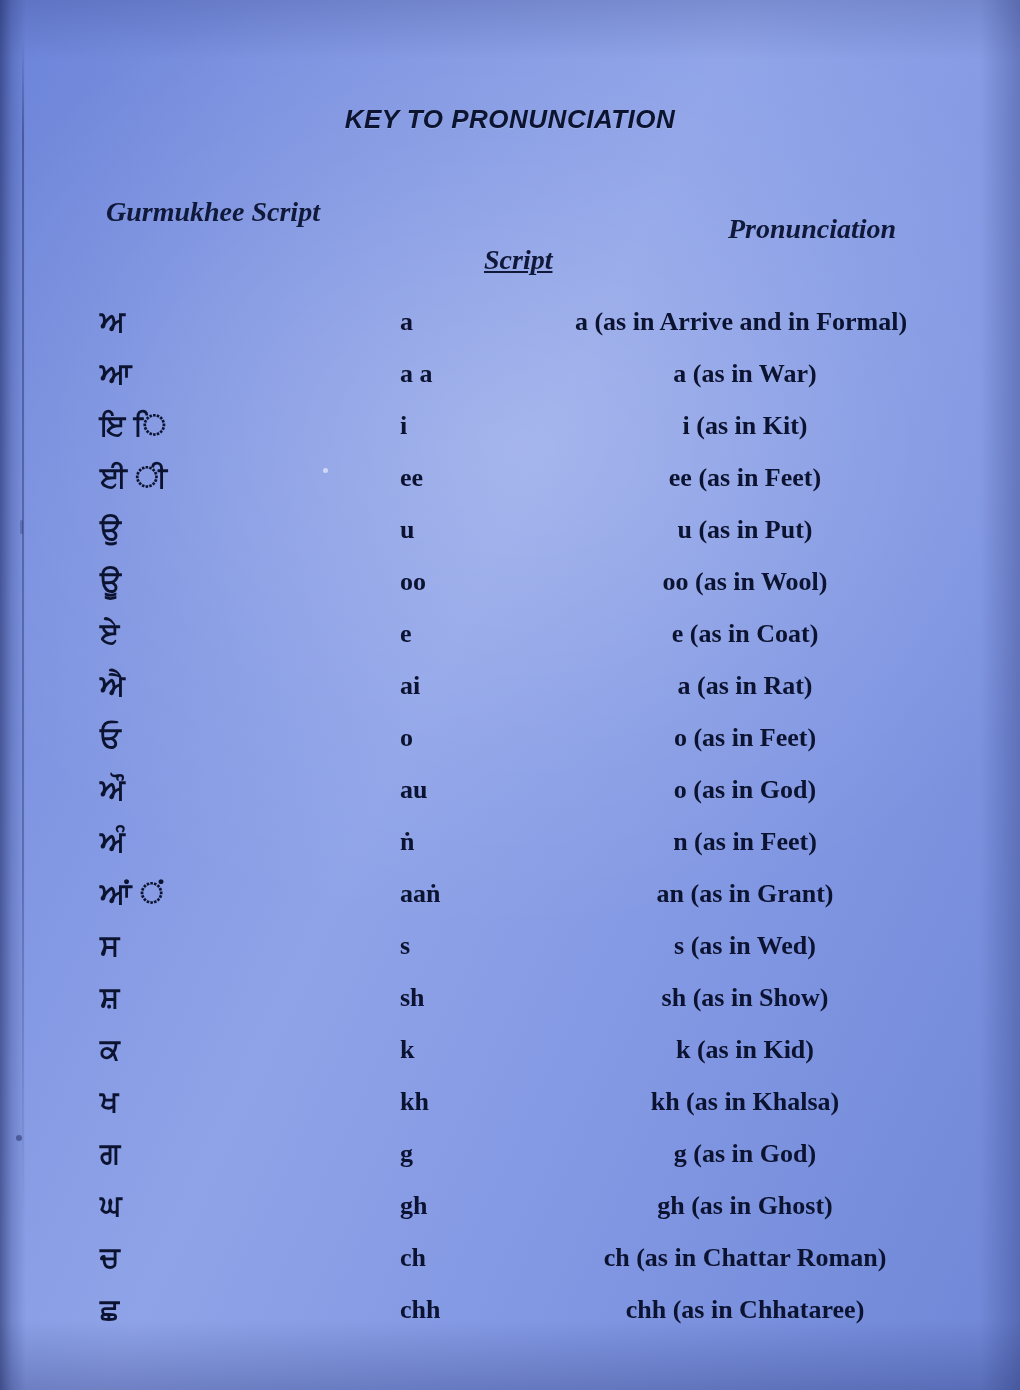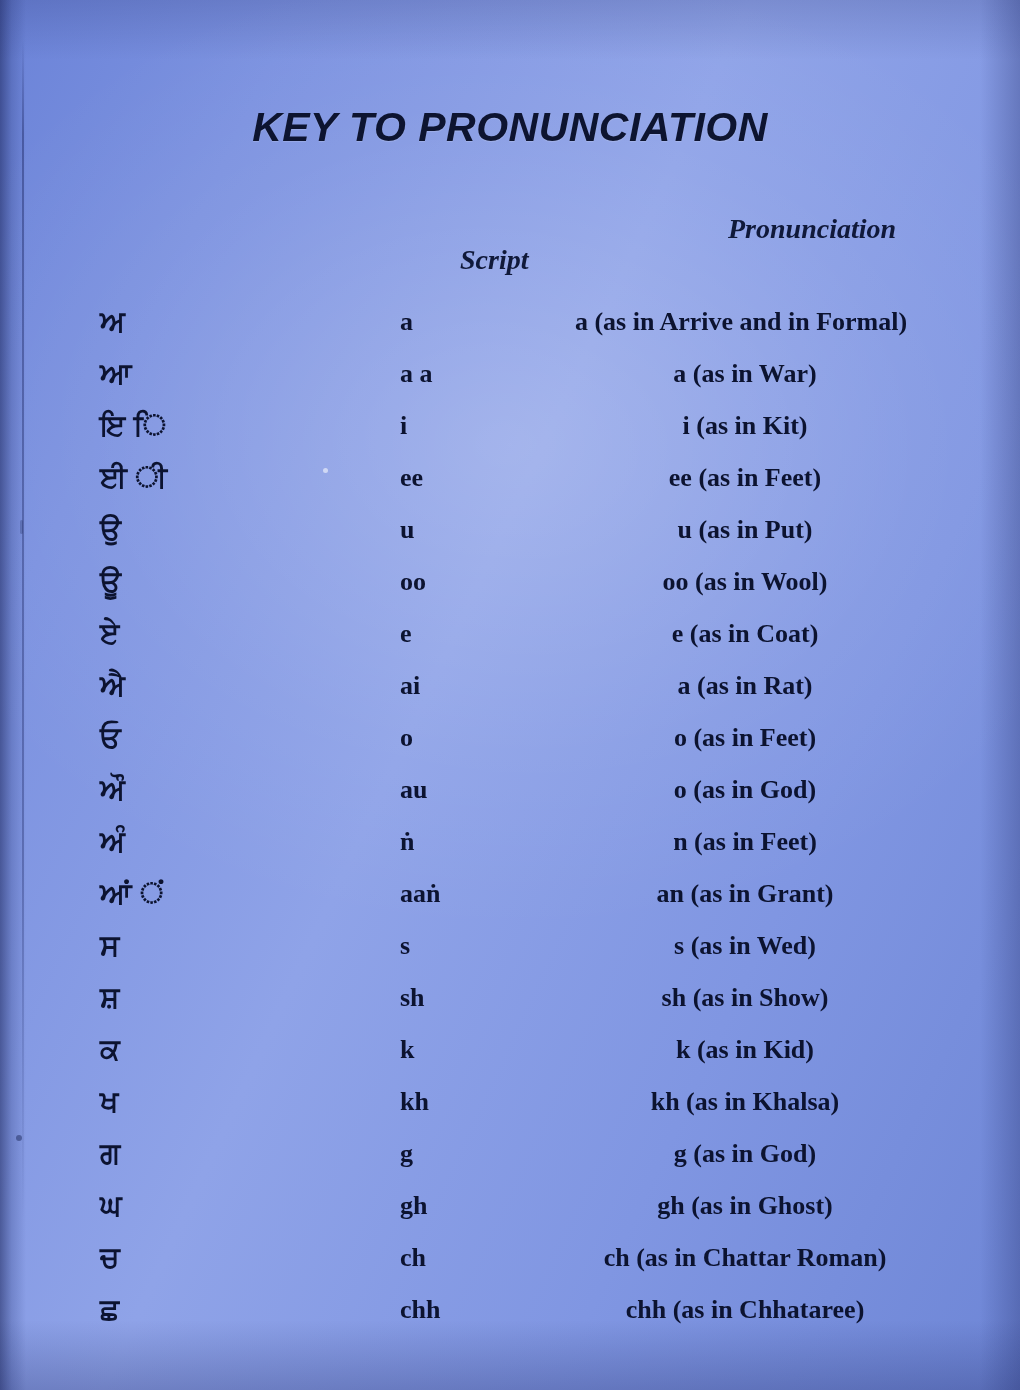--- a/index.html
+++ b/index.html
@@ -71,21 +71,21 @@
 
   .title {
     position: absolute;
     top: 104px;
     left: 0;
     width: 1020px;
     text-align: center;
     font-family: "Liberation Sans", sans-serif;
     font-style: italic;
     font-weight: bold;
-    font-size: 41px;
+    font-size: 26px;
     letter-spacing: 0.5px;
     color: #0d1430;
     text-shadow: 0 1px 1px rgba(255,255,255,0.18);
   }
 
   .headers {
     position: absolute;
     top: 196px;
     left: 100px;
     width: 860px;
@@ -94,21 +94,21 @@
   .hdr {
     position: absolute;
     font-style: italic;
     font-weight: bold;
     font-size: 28px;
     color: #10193a;
     white-space: nowrap;
   }
   .hdr-gurmukhee { left: 6px;  top: 0px; }
   .hdr-roman     { left: 295px; top: 0px; }
-  .hdr-roman2    { left: 360px; top: 48px; }
+  .hdr-roman2    { left: 384px; top: 48px; text-decoration: underline; }
   .hdr-pron      { left: 628px; top: 17px; }
 
   table.rows {
     position: absolute;
     top: 296px;
     left: 100px;
     width: 830px;
     border-collapse: collapse;
   }
   table.rows td {
@@ -157,20 +157,21 @@
 
   <div class="speck" style="left:16px; top:1135px; width:6px; height:6px;"></div>
   <div class="speck" style="left:20px; top:520px; width:3px; height:14px; border-radius:2px; background:rgba(20,30,80,0.25);"></div>
   <div class="speck" style="left:323px; top:468px; width:5px; height:5px; background:rgba(255,255,255,0.55);"></div>
 
   <div class="content">
 
     <div class="title">KEY TO PRONUNCIATION</div>
 
     <div class="headers">
+      <div class="hdr hdr-gurmukhee">Gurmukhee Script</div>
       <div class="hdr hdr-roman2">Script</div>
       <div class="hdr hdr-pron">Pronunciation</div>
     </div>
 
     <table class="rows">
       <tbody>
         <tr>
           <td class="c-gur">ਅ</td>
           <td class="c-rom">a</td>
           <td class="c-pron">a (as in Arrive and in Formal)</td>

